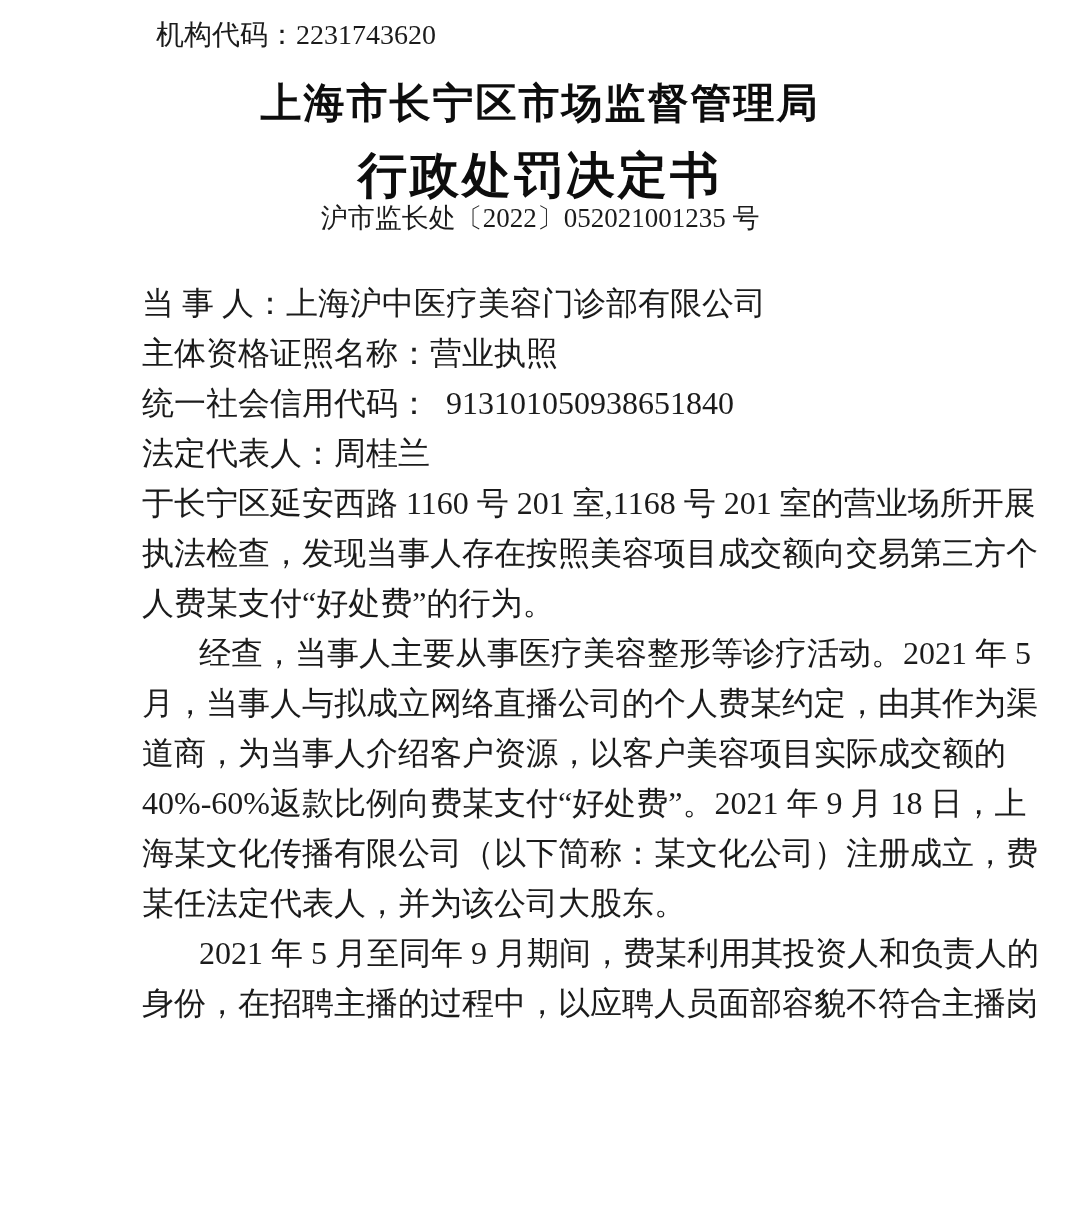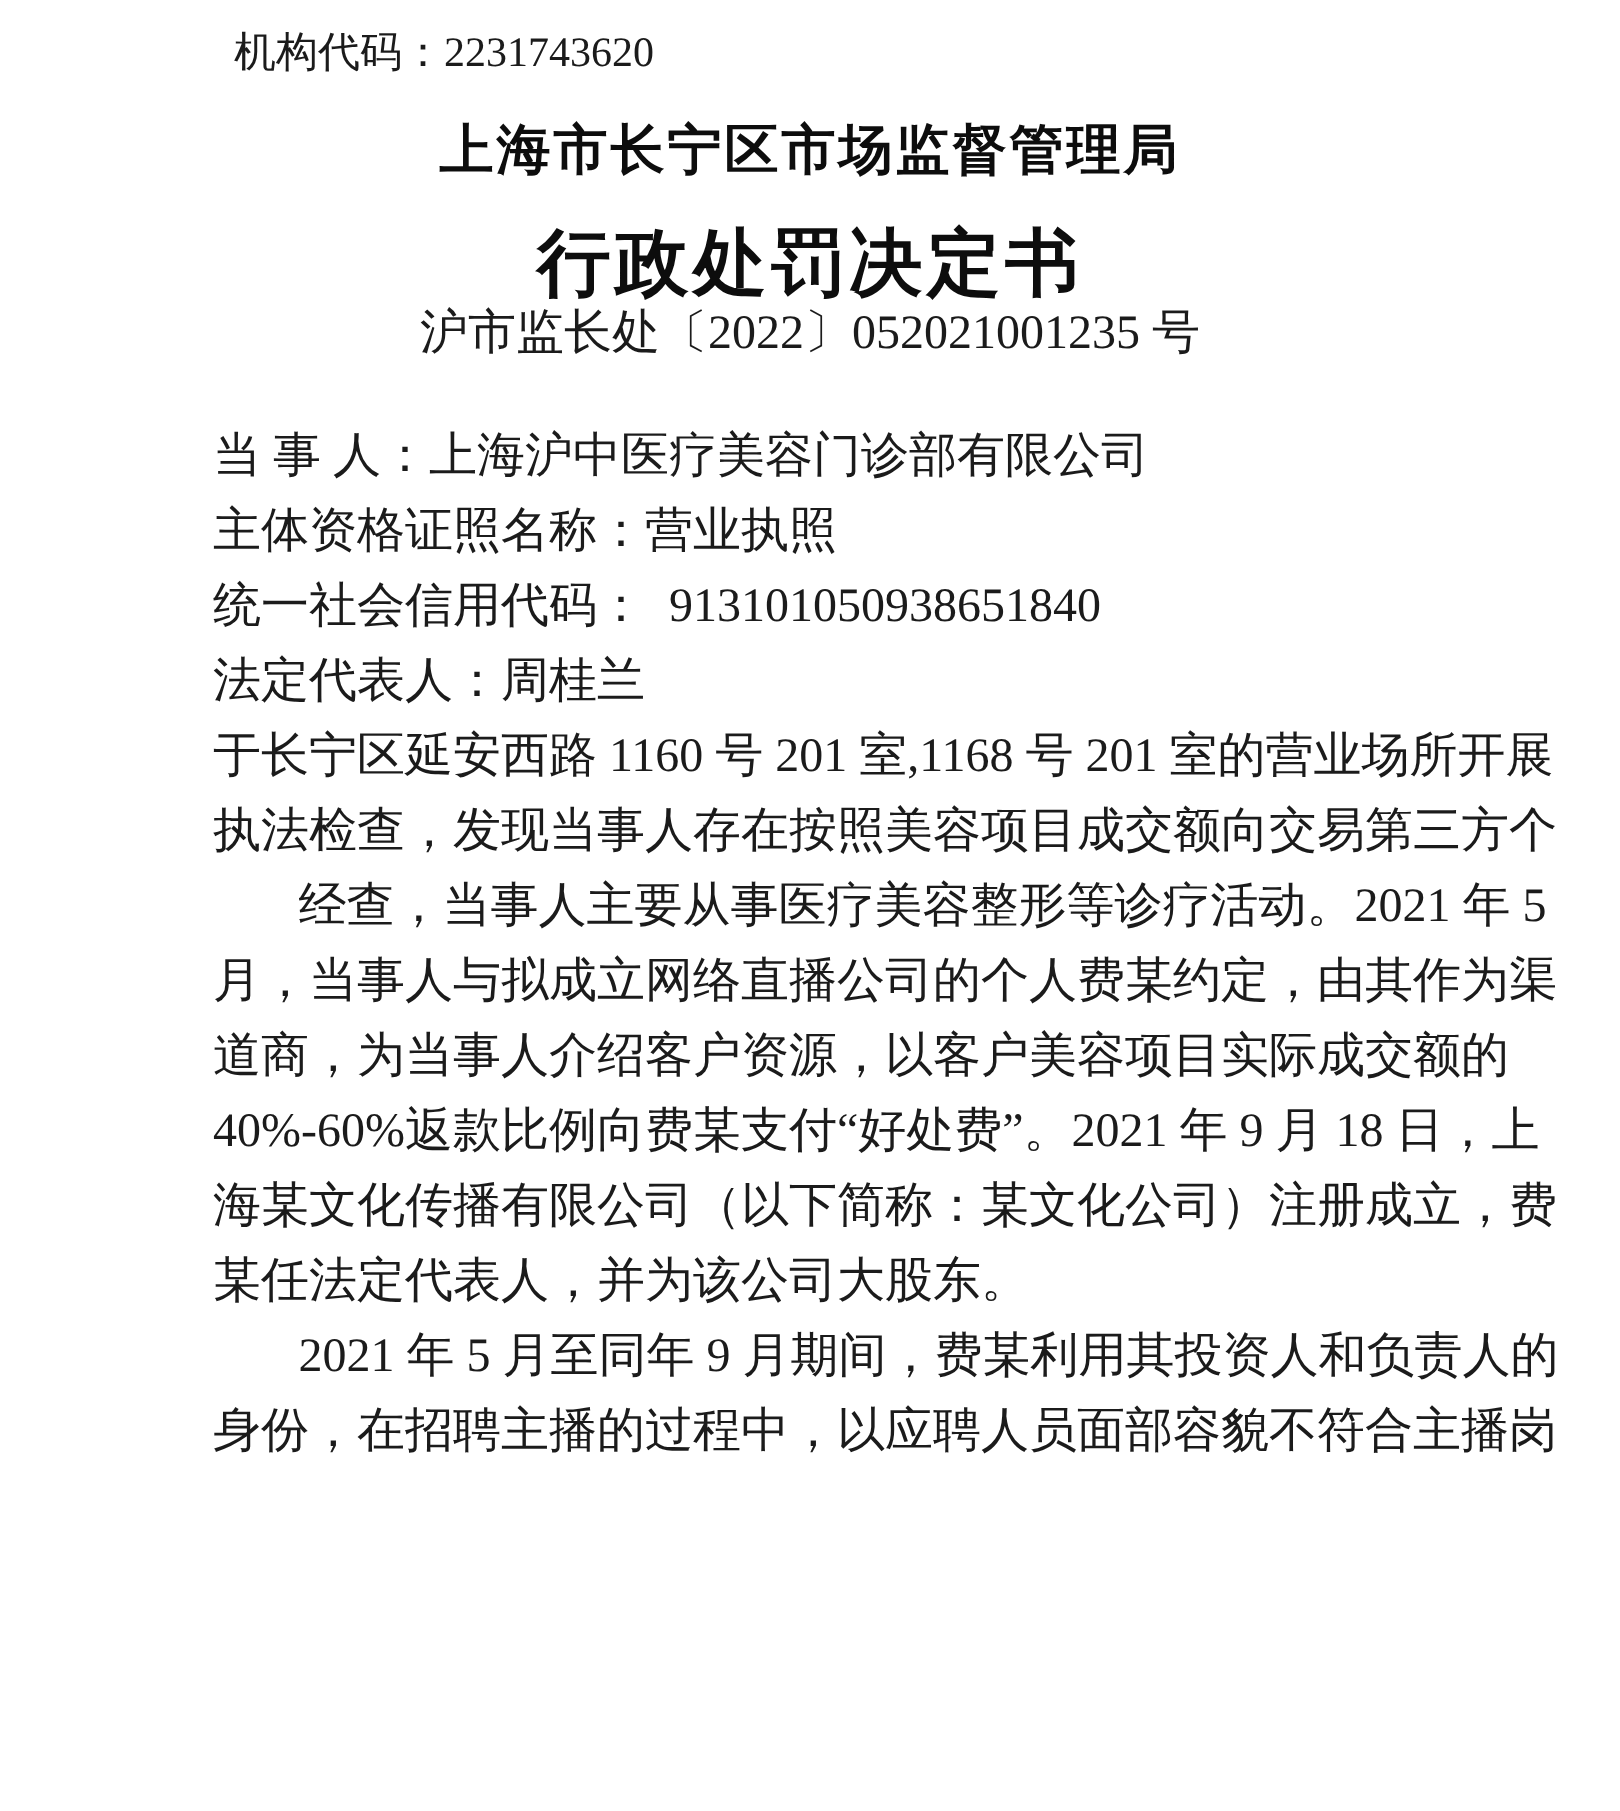--- a/index.html
+++ b/index.html
@@ -21,29 +21,29 @@
   }
   .title {
     position: absolute;
     left: 0;
     width: 1080px;
     text-align: center;
     font-family: "Liberation Sans", "DejaVu Sans", sans-serif;
     font-weight: bold;
     color: #0d0d0d;
   }
-  .title-1 { top: 76px;  font-size: 36px; letter-spacing: 2px; }
+  .title-1 { top: 76px;  font-size: 41px; letter-spacing: 2px; }
   .title-2 { top: 143px; font-size: 49px; letter-spacing: 3px; }
   .doc-number {
     position: absolute;
     left: 0;
     width: 1080px;
     text-align: center;
     top: 200px;
-    font-size: 32px;
+    font-size: 27px;
     white-space: pre;
   }
   .body-text {
     position: absolute;
     left: 142px;
     top: 278px;
     width: 806px;
   }
   .line {
     white-space: pre;
@@ -73,20 +73,21 @@
 <div class="doc-number">沪市监长处〔2022〕052021001235 号</div>
 
 <div class="body-text">
   <div class="line">当 事 人：上海沪中医疗美容门诊部有限公司</div>
   <div class="line">主体资格证照名称：营业执照</div>
   <div class="line">统一社会信用代码：  913101050938651840</div>
   <div class="line">法定代表人：周桂兰</div>
 
   <div class="line">于长宁区延安西路 1160 号 201 室,1168 号 201 室的营业场所开展</div>
   <div class="line">执法检查，发现当事人存在按照美容项目成交额向交易第三方个</div>
+  <div class="line">人费某支付“好处费”的行为。</div>
 
   <div class="line indent">经查，当事人主要从事医疗美容整形等诊疗活动。2021 年 5</div>
   <div class="line">月，当事人与拟成立网络直播公司的个人费某约定，由其作为渠</div>
   <div class="line">道商，为当事人介绍客户资源，以客户美容项目实际成交额的</div>
   <div class="line">40%-60%返款比例向费某支付“好处费”。2021 年 9 月 18 日，上</div>
   <div class="line">海某文化传播有限公司（以下简称：某文化公司）注册成立，费</div>
   <div class="line">某任法定代表人，并为该公司大股东。</div>
 
   <div class="line indent">2021 年 5 月至同年 9 月期间，费某利用其投资人和负责人的</div>
   <div class="line">身份，在招聘主播的过程中，以应聘人员面部容貌不符合主播岗</div>

